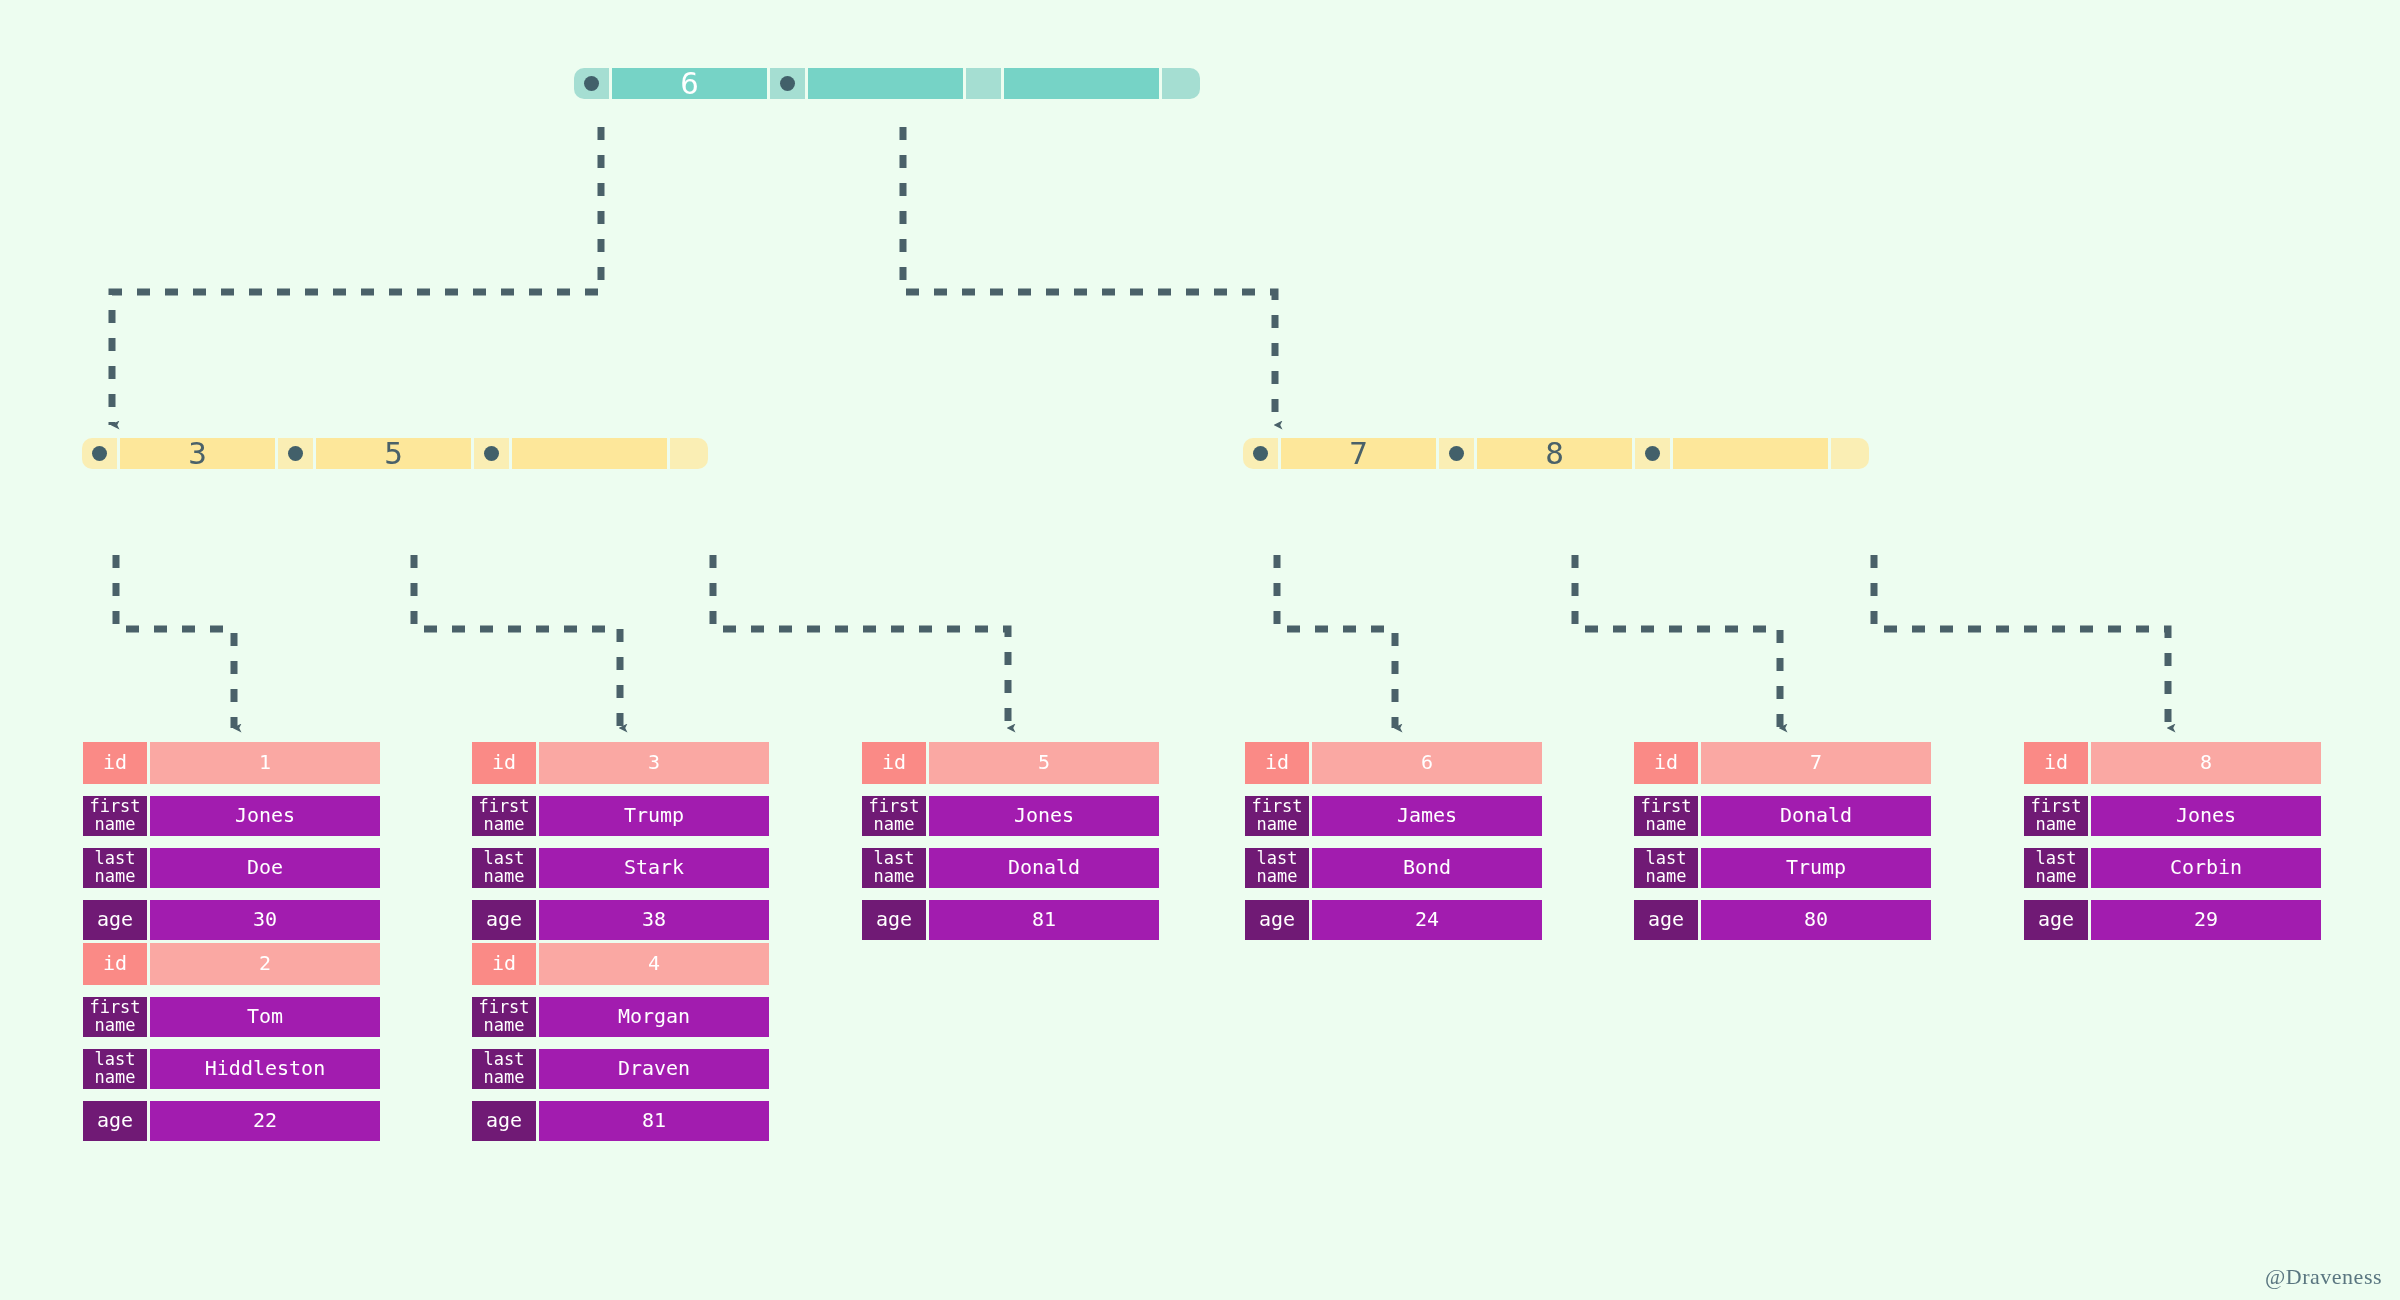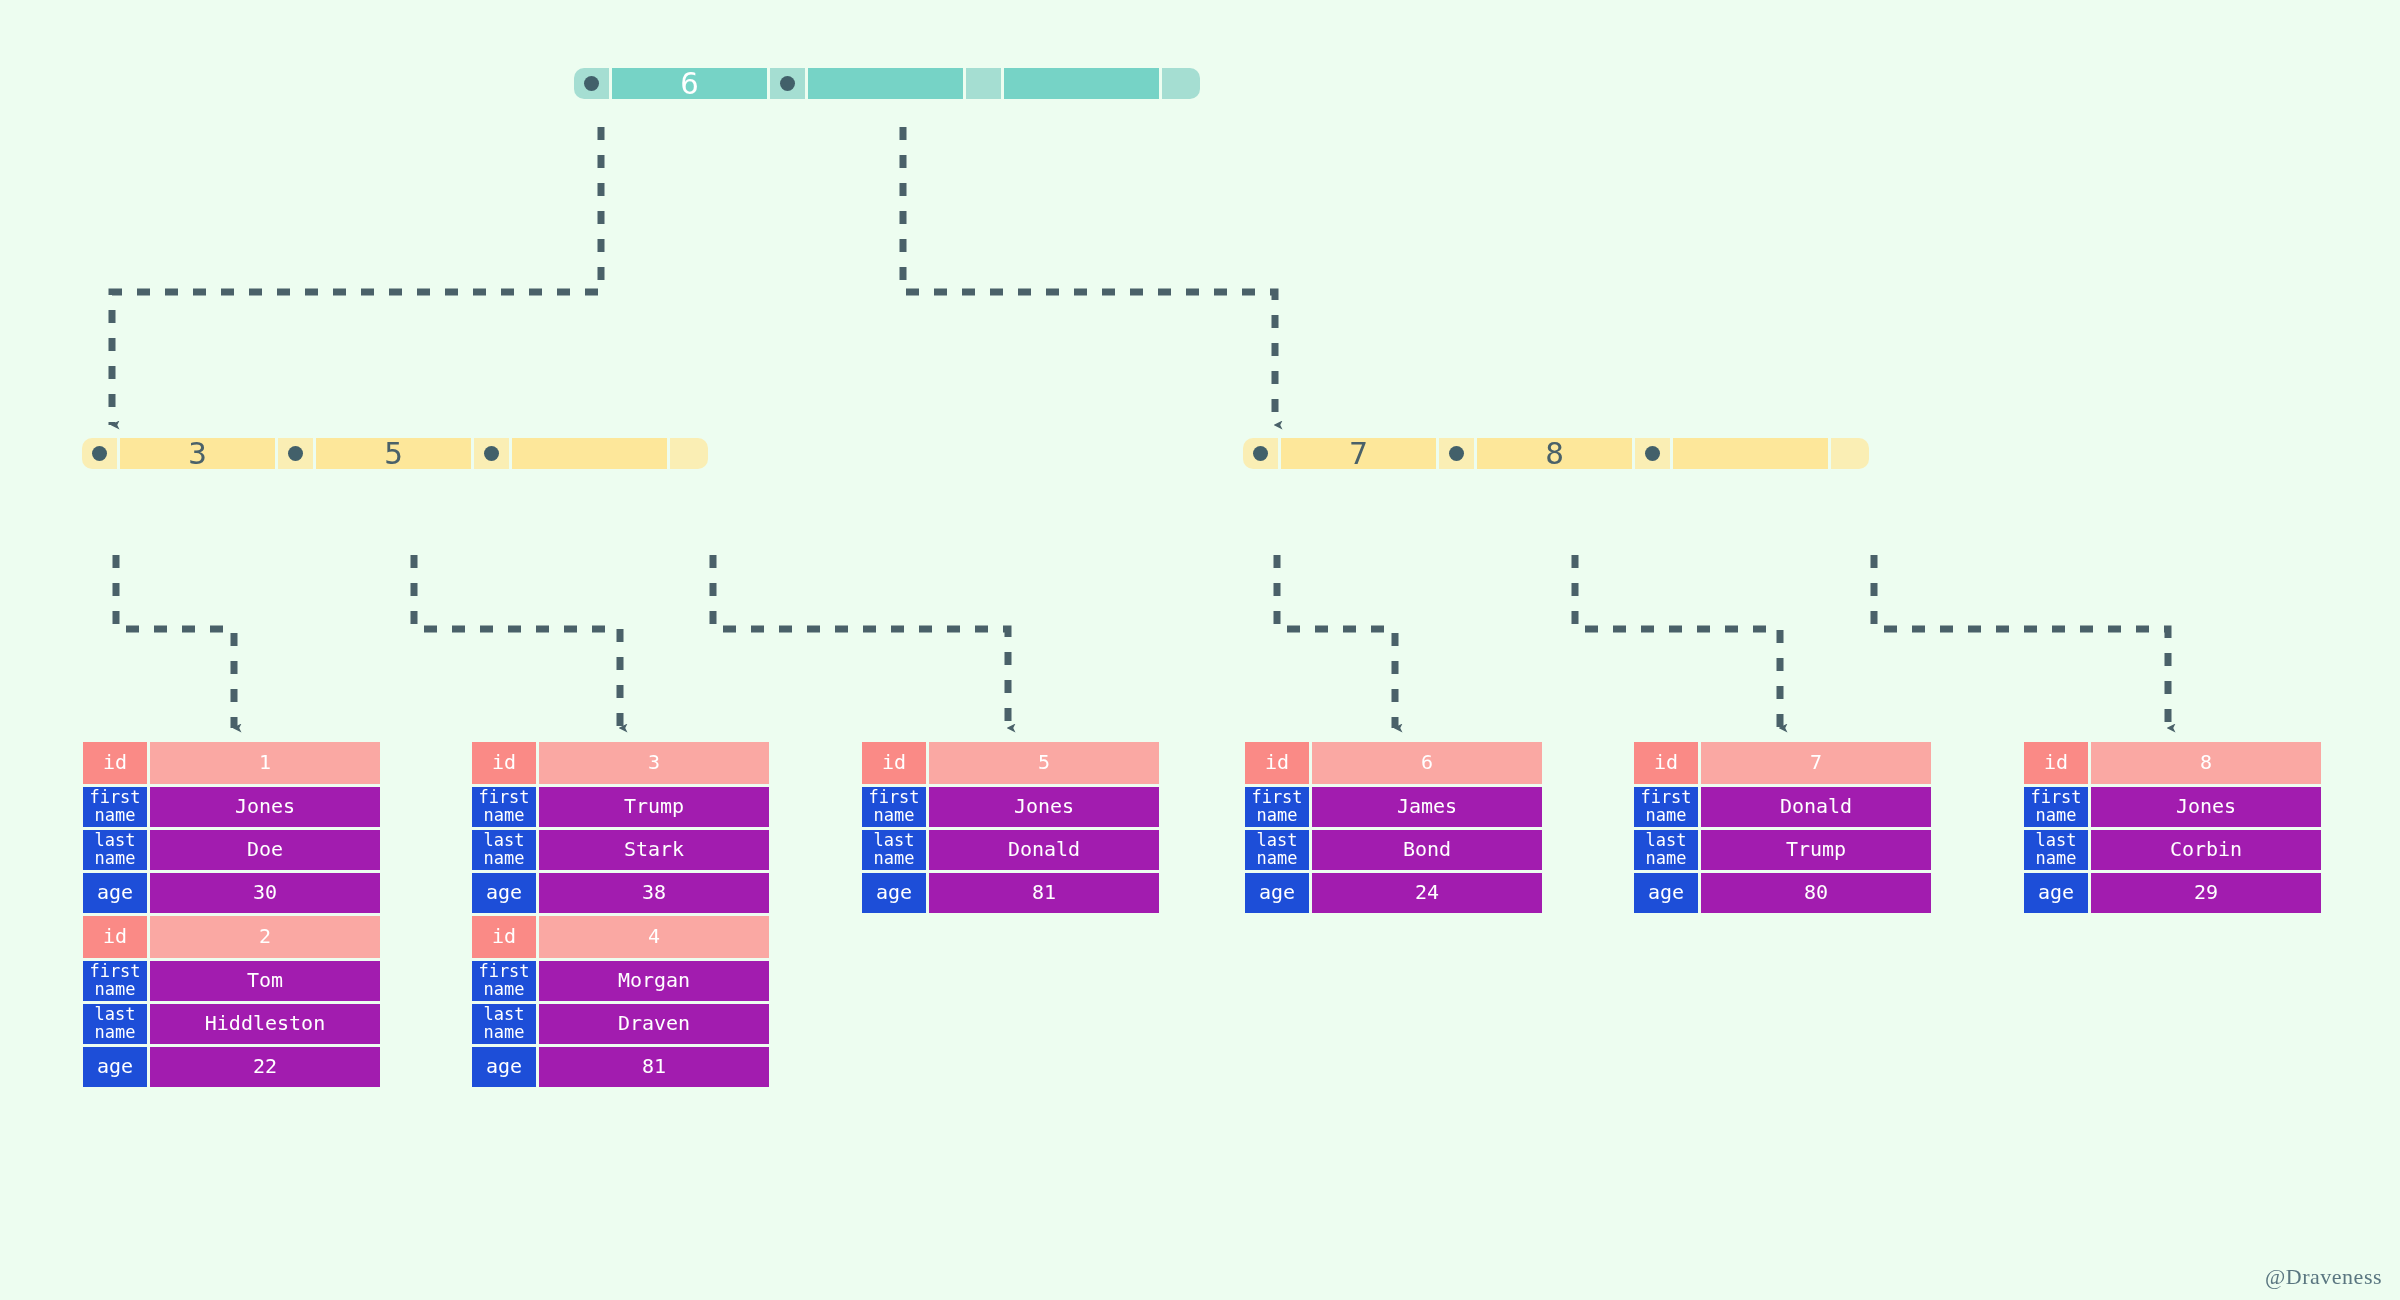--- a/index.html
+++ b/index.html
@@ -73,38 +73,38 @@
   }
 
   
   .leaf {
     position: absolute;
     width: 297px;
     display: flex;
     flex-direction: column;
     gap: 3px;
   }
-  .rec { display: flex; flex-direction: column; gap: 3px; }
+  .rec { display: flex; flex-direction: column; gap: 12px; }
   .row {
     display: flex;
     gap: 3px;
     height: 40px;
   }
   .row .lbl,
   .row .val {
     display: flex;
     align-items: center;
     justify-content: center;
     box-sizing: border-box;
     color: #ffffff;
     font-size: 20px;
     line-height: 1.08;
     text-align: center;
   }
-  .row .lbl { width: 64px; flex: 0 0 64px; background: #1d4ed8; }
+  .row .lbl { width: 64px; flex: 0 0 64px; background: #701a75; }
   .row .val { flex: 1 1 auto; background: #a21caf; }
 
   .row.idrow { height: 42px; }
   .row.idrow .lbl { background: #fa8a86; }
   .row.idrow .val { background: #faa8a3; }
 
   .row .lbl .two {
     display: flex;
     flex-direction: column;
     line-height: 1.05;

